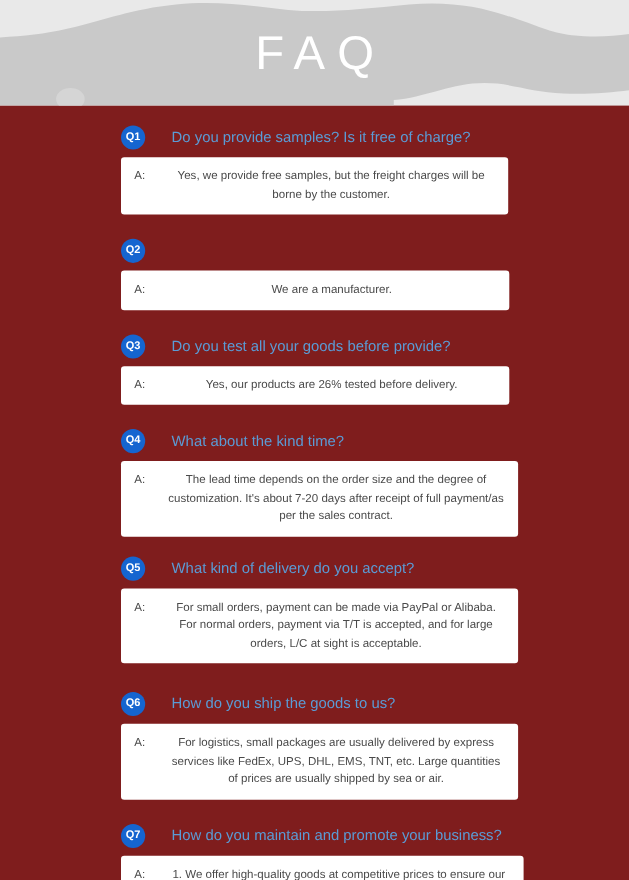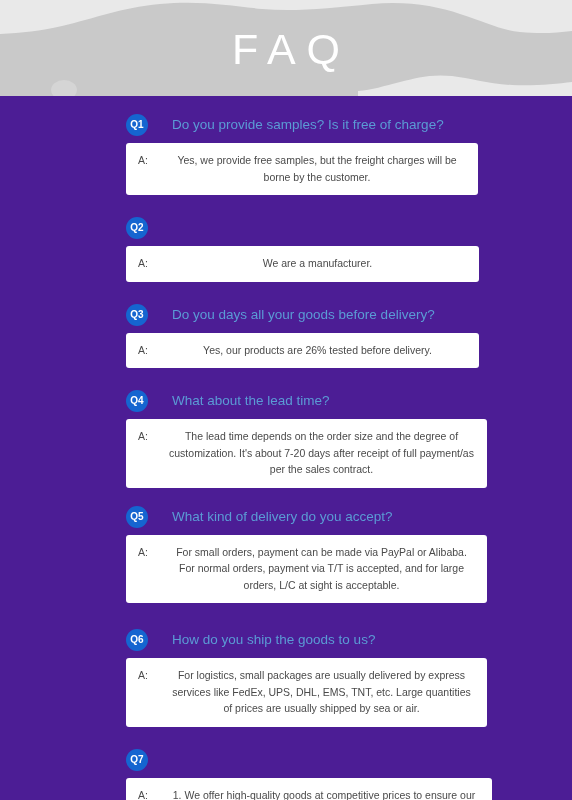--- a/index.html
+++ b/index.html
@@ -14,21 +14,21 @@
     font-family: "Liberation Sans", sans-serif;
     overflow: hidden;
     position: relative;
   }
 
   
   .page {
     position: relative;
     width: 572px;
     height: 800px;
-    background: #4c1d95;
+    background: #7f1d1d;
     overflow: hidden;
   }
 
   
   .banner {
     position: absolute;
     left: 0;
     top: 0;
     width: 572px;
     height: 96px;
@@ -61,21 +61,21 @@
 
   
   .faq-list {
     position: absolute;
     left: 0;
     top: 96px;
     width: 572px;
   }
   .faq-item {
     position: relative;
-    padding: 0 0 0 16px;
+    padding: 0 0 0 0;
   }
 
   .q-row {
     display: flex;
     align-items: center;
     padding-left: 110px;
     height: 30px;
     position: relative;
   }
   .q-badge {
@@ -190,36 +190,36 @@
           <p>We are a manufacturer.</p>
         </span>
       </div>
     </div>
 
     <div class="gap-md"></div>
 
     <div class="faq-item">
       <div class="q-row">
         <span class="q-badge">Q3</span>
-        <span class="q-text">Do you days all your goods before delivery?</span>
+        <span class="q-text">Do you test all your goods before provide?</span>
       </div>
       <div class="a-box w-mid">
         <span class="a-label">A:</span>
         <span class="a-text">
           <p>Yes, our products are 26% tested before delivery.</p>
         </span>
       </div>
     </div>
 
     <div class="gap-md"></div>
 
     <div class="faq-item">
       <div class="q-row">
         <span class="q-badge">Q4</span>
-        <span class="q-text">What about the lead time?</span>
+        <span class="q-text">What about the kind time?</span>
       </div>
       <div class="a-box w-wide">
         <span class="a-label">A:</span>
         <span class="a-text">
           <p>The lead time depends on the order size and the degree of customization. It's about 7-20 days after receipt of full payment/as per the sales contract.</p>
         </span>
       </div>
     </div>
 
     <div class="gap-sm"></div>
@@ -250,20 +250,21 @@
           <p>For logistics, small packages are usually delivered by express services like FedEx, UPS, DHL, EMS, TNT, etc. Large quantities of prices are usually shipped by sea or air.</p>
         </span>
       </div>
     </div>
 
     <div class="gap-md"></div>
 
     <div class="faq-item">
       <div class="q-row">
         <span class="q-badge">Q7</span>
+        <span class="q-text">How do you maintain and promote your business?</span>
       </div>
       <div class="a-box w-wide" style="width:366px">
         <span class="a-label">A:</span>
         <span class="a-text">
           <p>1. We offer high-quality goods at competitive prices to ensure our customers' benefits.</p>
 
         </span>
       </div>
     </div>
 

